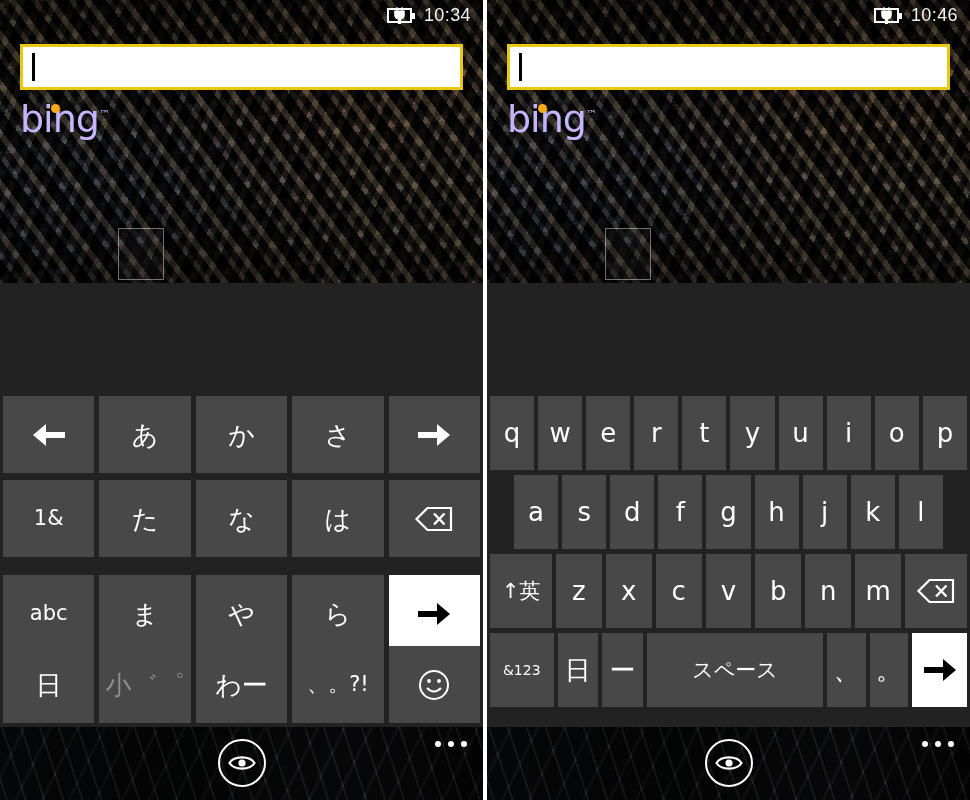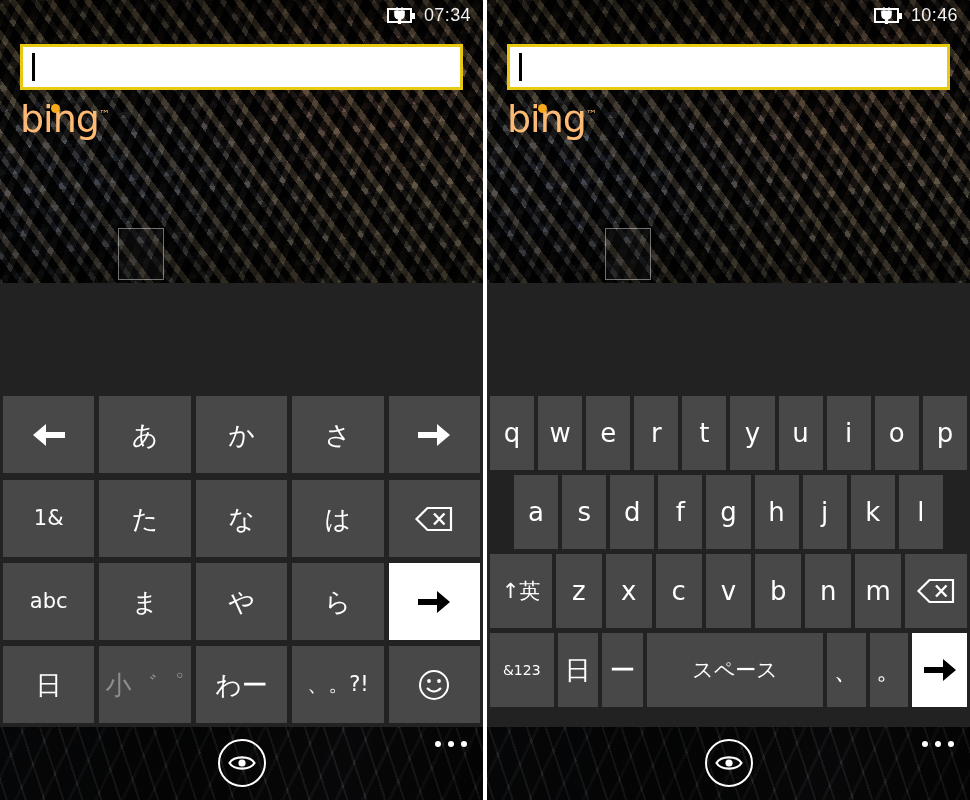--- a/index.html
+++ b/index.html
@@ -68,21 +68,21 @@
   .searchbox{
     position:absolute; left:20px; top:44px; width:443px; height:46px;
     background:#ffffff; border:3px solid #e7c912; z-index:5;
     display:flex; align-items:center;
   }
   .caret{
     width:3px; height:28px; background:#000; margin-left:9px;
   }
   .bing-logo{
     position:absolute; left:20px; top:100px; z-index:5;
-    color:#fdba74; font-size:38px; line-height:1;
+    color:#c4b5fd; font-size:38px; line-height:1;
     font-family:"DejaVu Sans","Liberation Sans",sans-serif;
     font-weight:400; letter-spacing:-1px;
   }
   .bing-logo .dot{
     display:inline-block; width:9px; height:9px; border-radius:50%;
     background:#f7a81b; position:absolute; left:31px; top:4px;
   }
   .bing-logo .tm{ font-size:11px; vertical-align:super; letter-spacing:0; }
 
   
@@ -107,21 +107,21 @@
   .key.tiny{ font-size:14px; }
   .key.white{ background:#ffffff; color:#000000; }
   .key.dim{ color:#8e8e8e; }
   .key svg{ display:block; }
 
   
   .jp .kbrow{ height:77px; gap:5px; padding:0 3px; }
   .jp .kbrow .key{ flex:1 1 0; height:77px; }
   .jp .r1{ top:6px; }
   .jp .r2{ top:90px; }
-  .jp .r3{ top:173px; }
+  .jp .r3{ top:185px; }
   .jp .r4{ top:256px; }
 
   
   .qw .kbrow{ gap:4px; }
   .qw .qrow1{ top:6px; height:74px; padding:0 3px; }
   .qw .qrow1 .key{ flex:1 1 0; height:74px; }
   .qw .qrow2{ top:85px; height:74px; padding:0 27px; }
   .qw .qrow2 .key{ flex:1 1 0; height:74px; }
   .qw .qrow3{ top:164px; height:74px; padding:0 3px; }
   .qw .qrow3 .key{ flex:1 1 0; height:74px; }
@@ -172,21 +172,21 @@
         <div class="hotspot"></div>
       </div>
       <div class="statusbar">
         <div class="batt">
           <div class="shell"></div>
           <div class="nub"></div>
           <div class="plug"><svg width="11" height="17" viewBox="0 0 11 17">
               <path d="M3 0 L3 4 M8 0 L8 4 M0.8 4 L10.2 4 L10.2 8 C10.2 10.2 8.6 11.6 6.6 11.9 L6.6 17 L4.4 17 L4.4 11.9 C2.4 11.6 0.8 10.2 0.8 8 Z" fill="#ffffff" stroke="#ffffff" stroke-width="1.1" stroke-linejoin="round"></path>
             </svg></div>
         </div>
-        <div class="clock">07:34</div>
+        <div class="clock">10:34</div>
       </div>
       <div class="searchbox" title="">
         <div class="caret"></div>
       </div>
       <div class="bing-logo"><span>bing</span><span class="tm">™</span><span class="dot"></span></div>
       <div class="midgap"></div>
       <div class="keyboard jp">
         <div class="kbrow r1">
           <div class="key">
             <svg width="40" height="30" viewBox="0 0 40 30">

